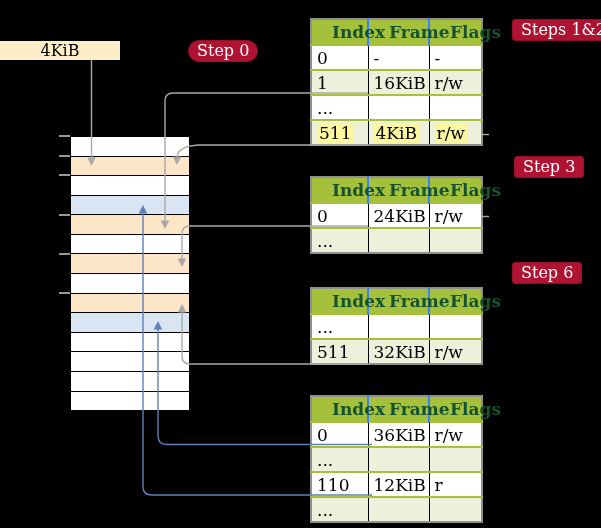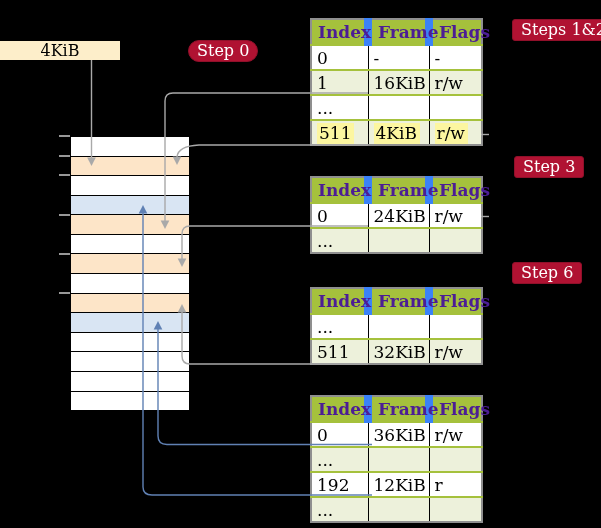--- a/index.html
+++ b/index.html
@@ -39,24 +39,24 @@
   .mrow.mapped{background:#d9e5f3;}
 
   .tick{position:absolute;left:59px;width:11px;height:2px;background:#989898;}
 
   
   table.pt{
     position:absolute;border-collapse:collapse;background:#fff;
     border:2px solid #8f8f8f;font-size:17px;table-layout:fixed;width:171px;
   }
   table.pt th{
-    background:#a5c13c;color:#4c1d95;font-weight:bold;text-align:left;
-    height:26px;padding:1px 6px;font-size:17px;
-  }
-  table.pt th + th{border-left:8px solid #3b82f6;}
+    background:#a5c13c;color:#14532d;font-weight:bold;text-align:left;
+    height:26px;padding:1px 20px;font-size:17px;
+  }
+  table.pt th + th{border-left:2px solid #3b82f6;}
   table.pt td{
     height:25px;padding:0 5px;border-top:2px solid #a5c13c;
     background:#fff;white-space:nowrap;overflow:hidden;
   }
   table.pt td + td{border-left:1px solid #000;}
   table.pt tr.alt td{background:#edf1db;}
   .hl{background:#fcf6a0;padding:0 3px 1px 2px;}
 
   .t1{left:310px;top:18px;}
   .t2{left:310px;top:176px;}
@@ -213,21 +213,21 @@
         <td>0</td>
         <td>36KiB</td>
         <td>r/w</td>
       </tr>
       <tr class="alt">
         <td>...</td>
         <td></td>
         <td></td>
       </tr>
       <tr>
-        <td>192</td>
+        <td>110</td>
         <td>12KiB</td>
         <td>r</td>
       </tr>
       <tr class="alt">
         <td>...</td>
         <td></td>
         <td></td>
       </tr>
     </tbody>
   </table>

